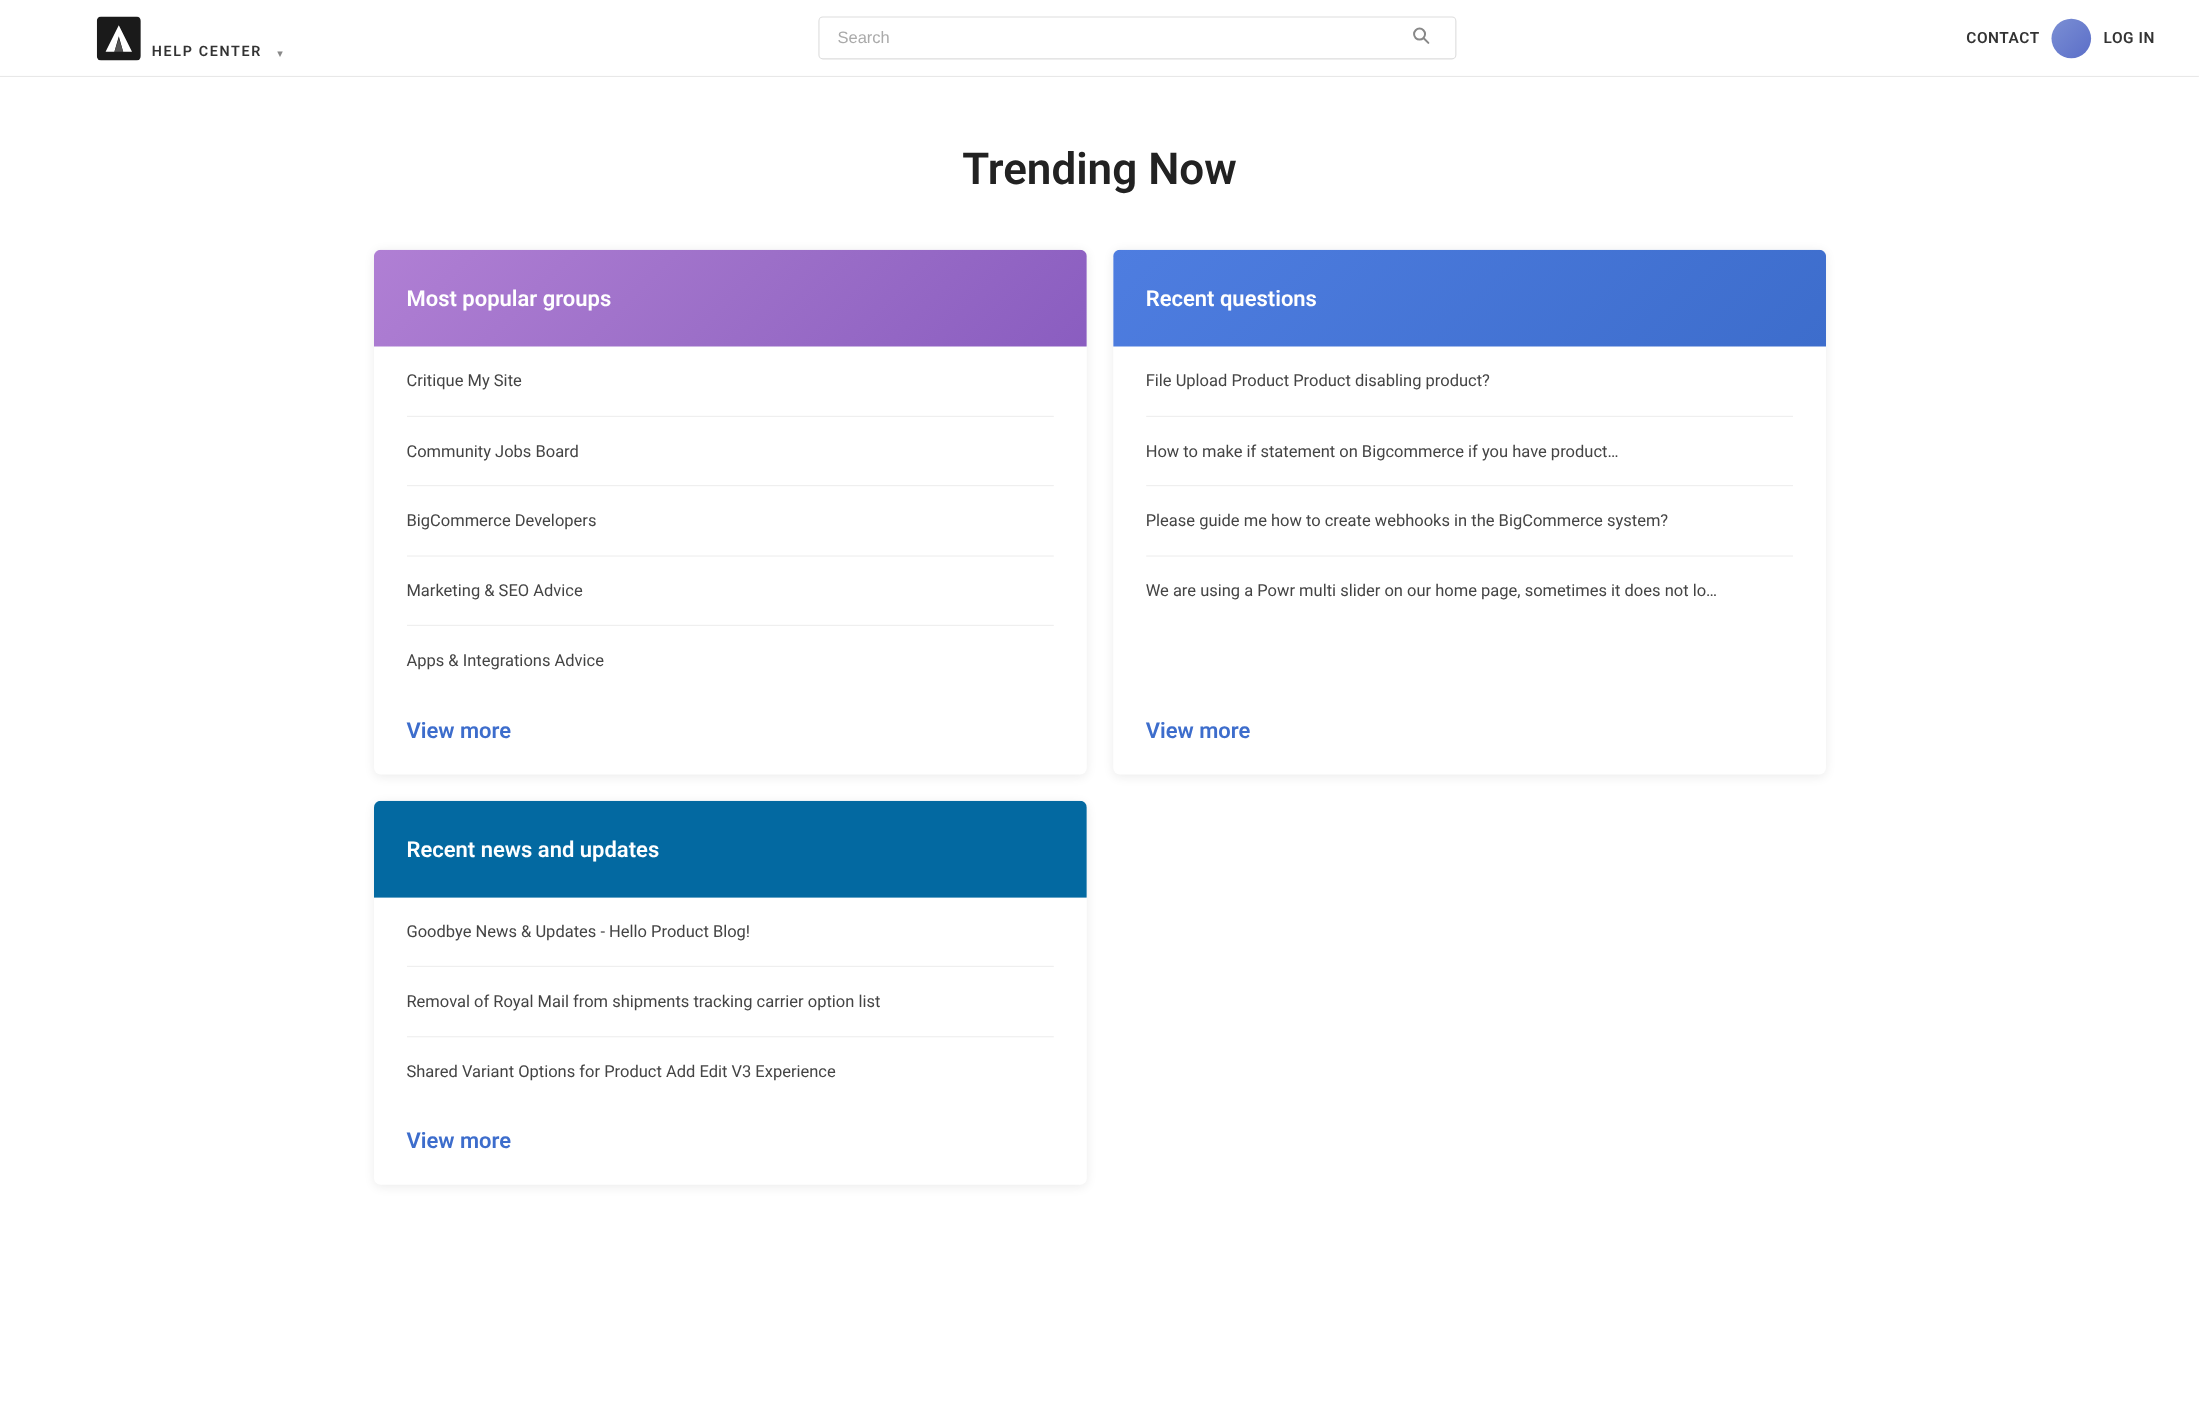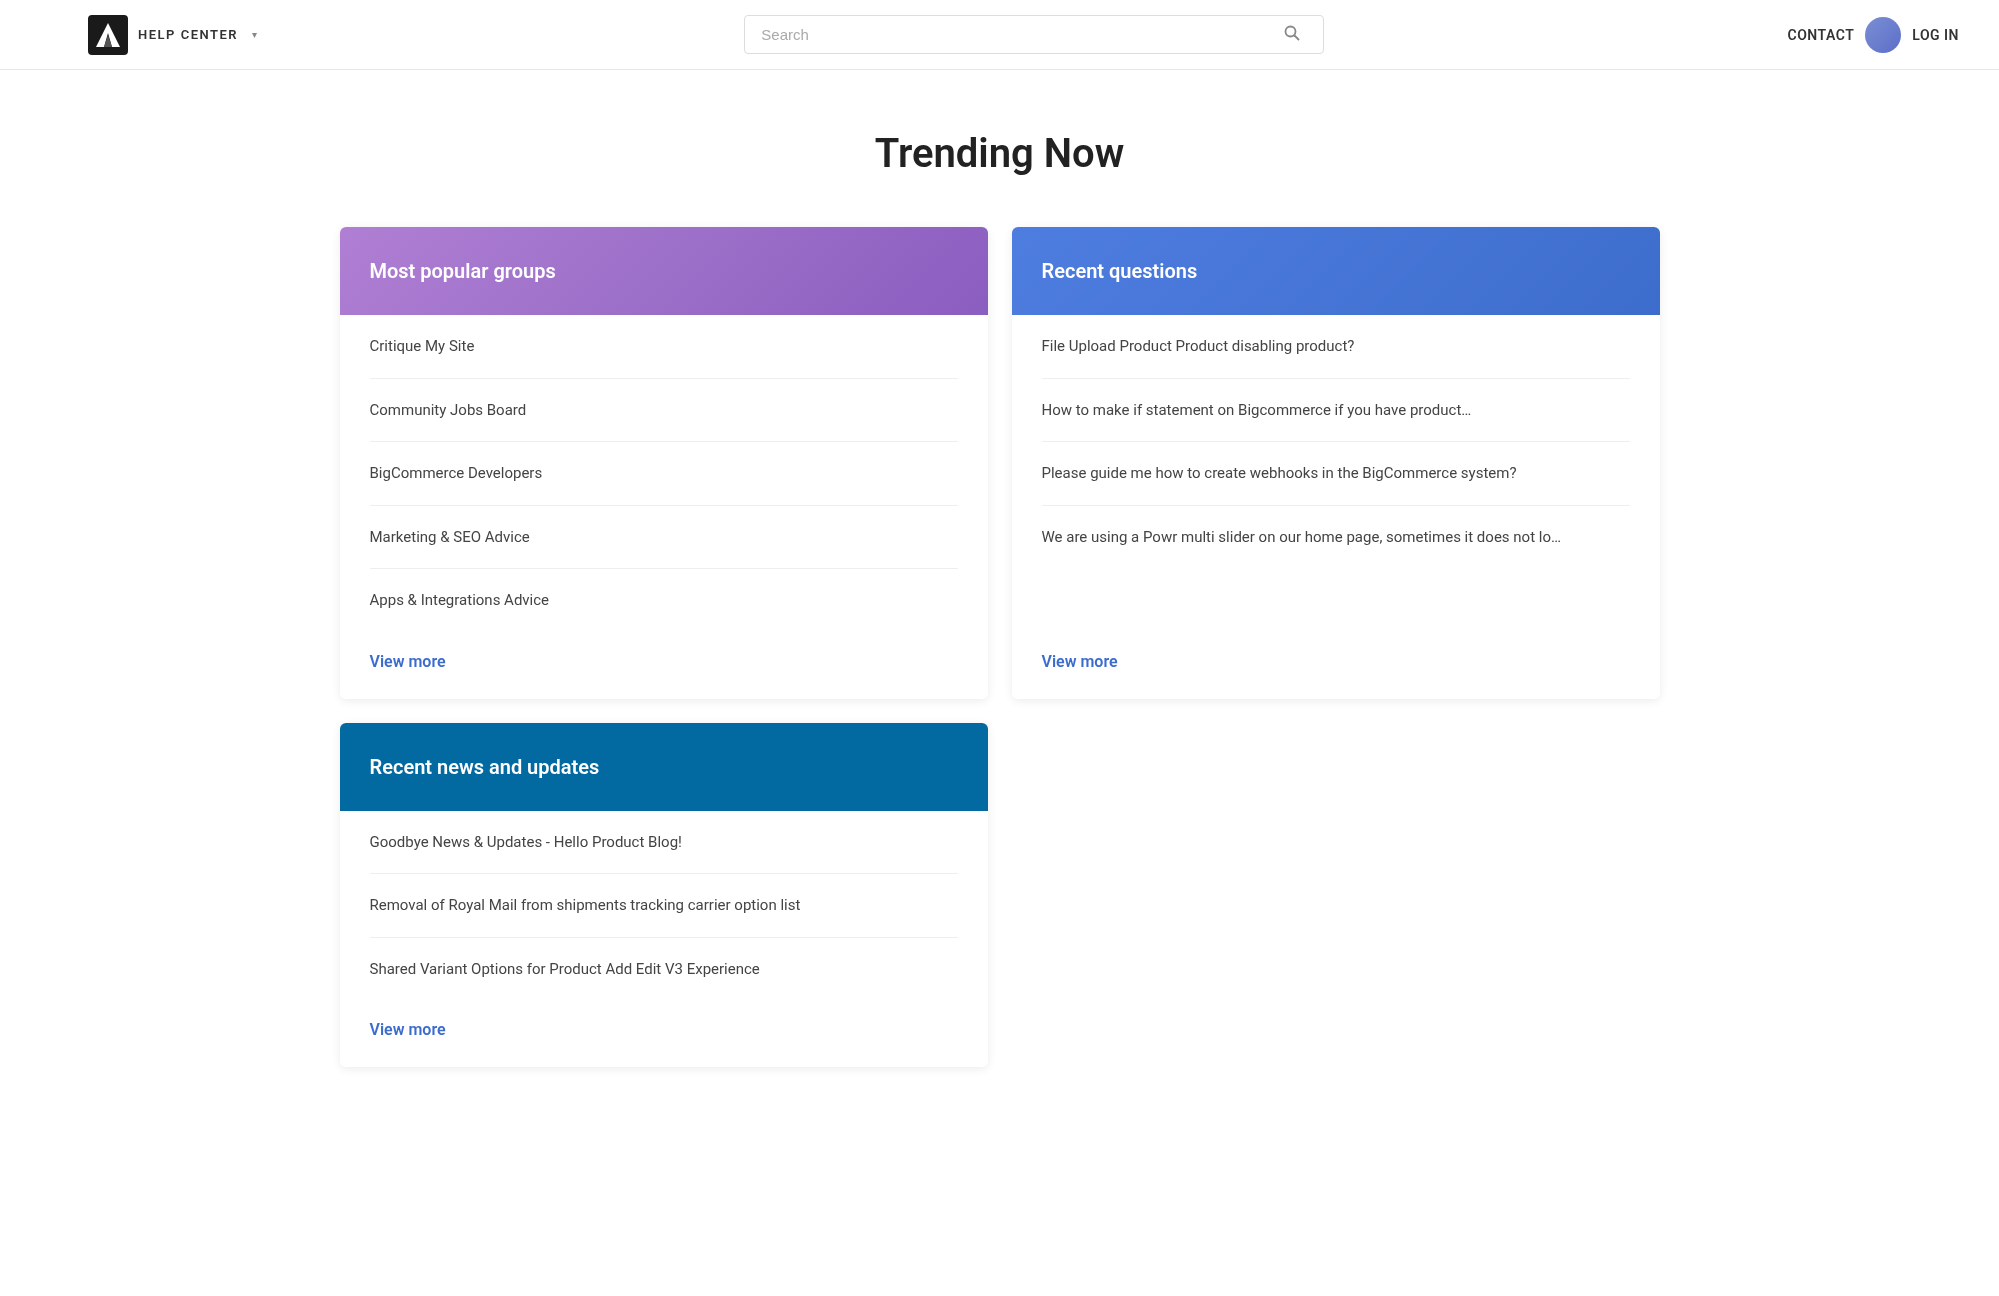--- a/index.html
+++ b/index.html
@@ -13,21 +13,21 @@
     .header {
       display: flex;
       align-items: center;
       padding: 0 40px;
       height: 70px;
       border-bottom: 1px solid #e8e8e8;
       background: #fff;
     }
     .logo-area {
       display: flex;
-      align-items: center;
+      align-items: flex-end;
       gap: 10px;
       flex-shrink: 0;
       padding-left: 48px;
     }
     .logo-icon {
       width: 40px;
       height: 40px;
       flex-shrink: 0;
     }
     .brand-label {
@@ -154,21 +154,21 @@
       color: #444;
       line-height: 1.5;
       cursor: pointer;
     }
     .card-item:last-child { border-bottom: none; }
 
     .card-footer {
       padding: 20px 30px 28px;
     }
     .view-more-link {
-      font-size: 16px;
+      font-size: 20px;
       font-weight: 600;
       color: #3d6dcc;
       text-decoration: none;
       cursor: pointer;
     }
   </style>
 </head>
 <body>
 
 <header class="header">

